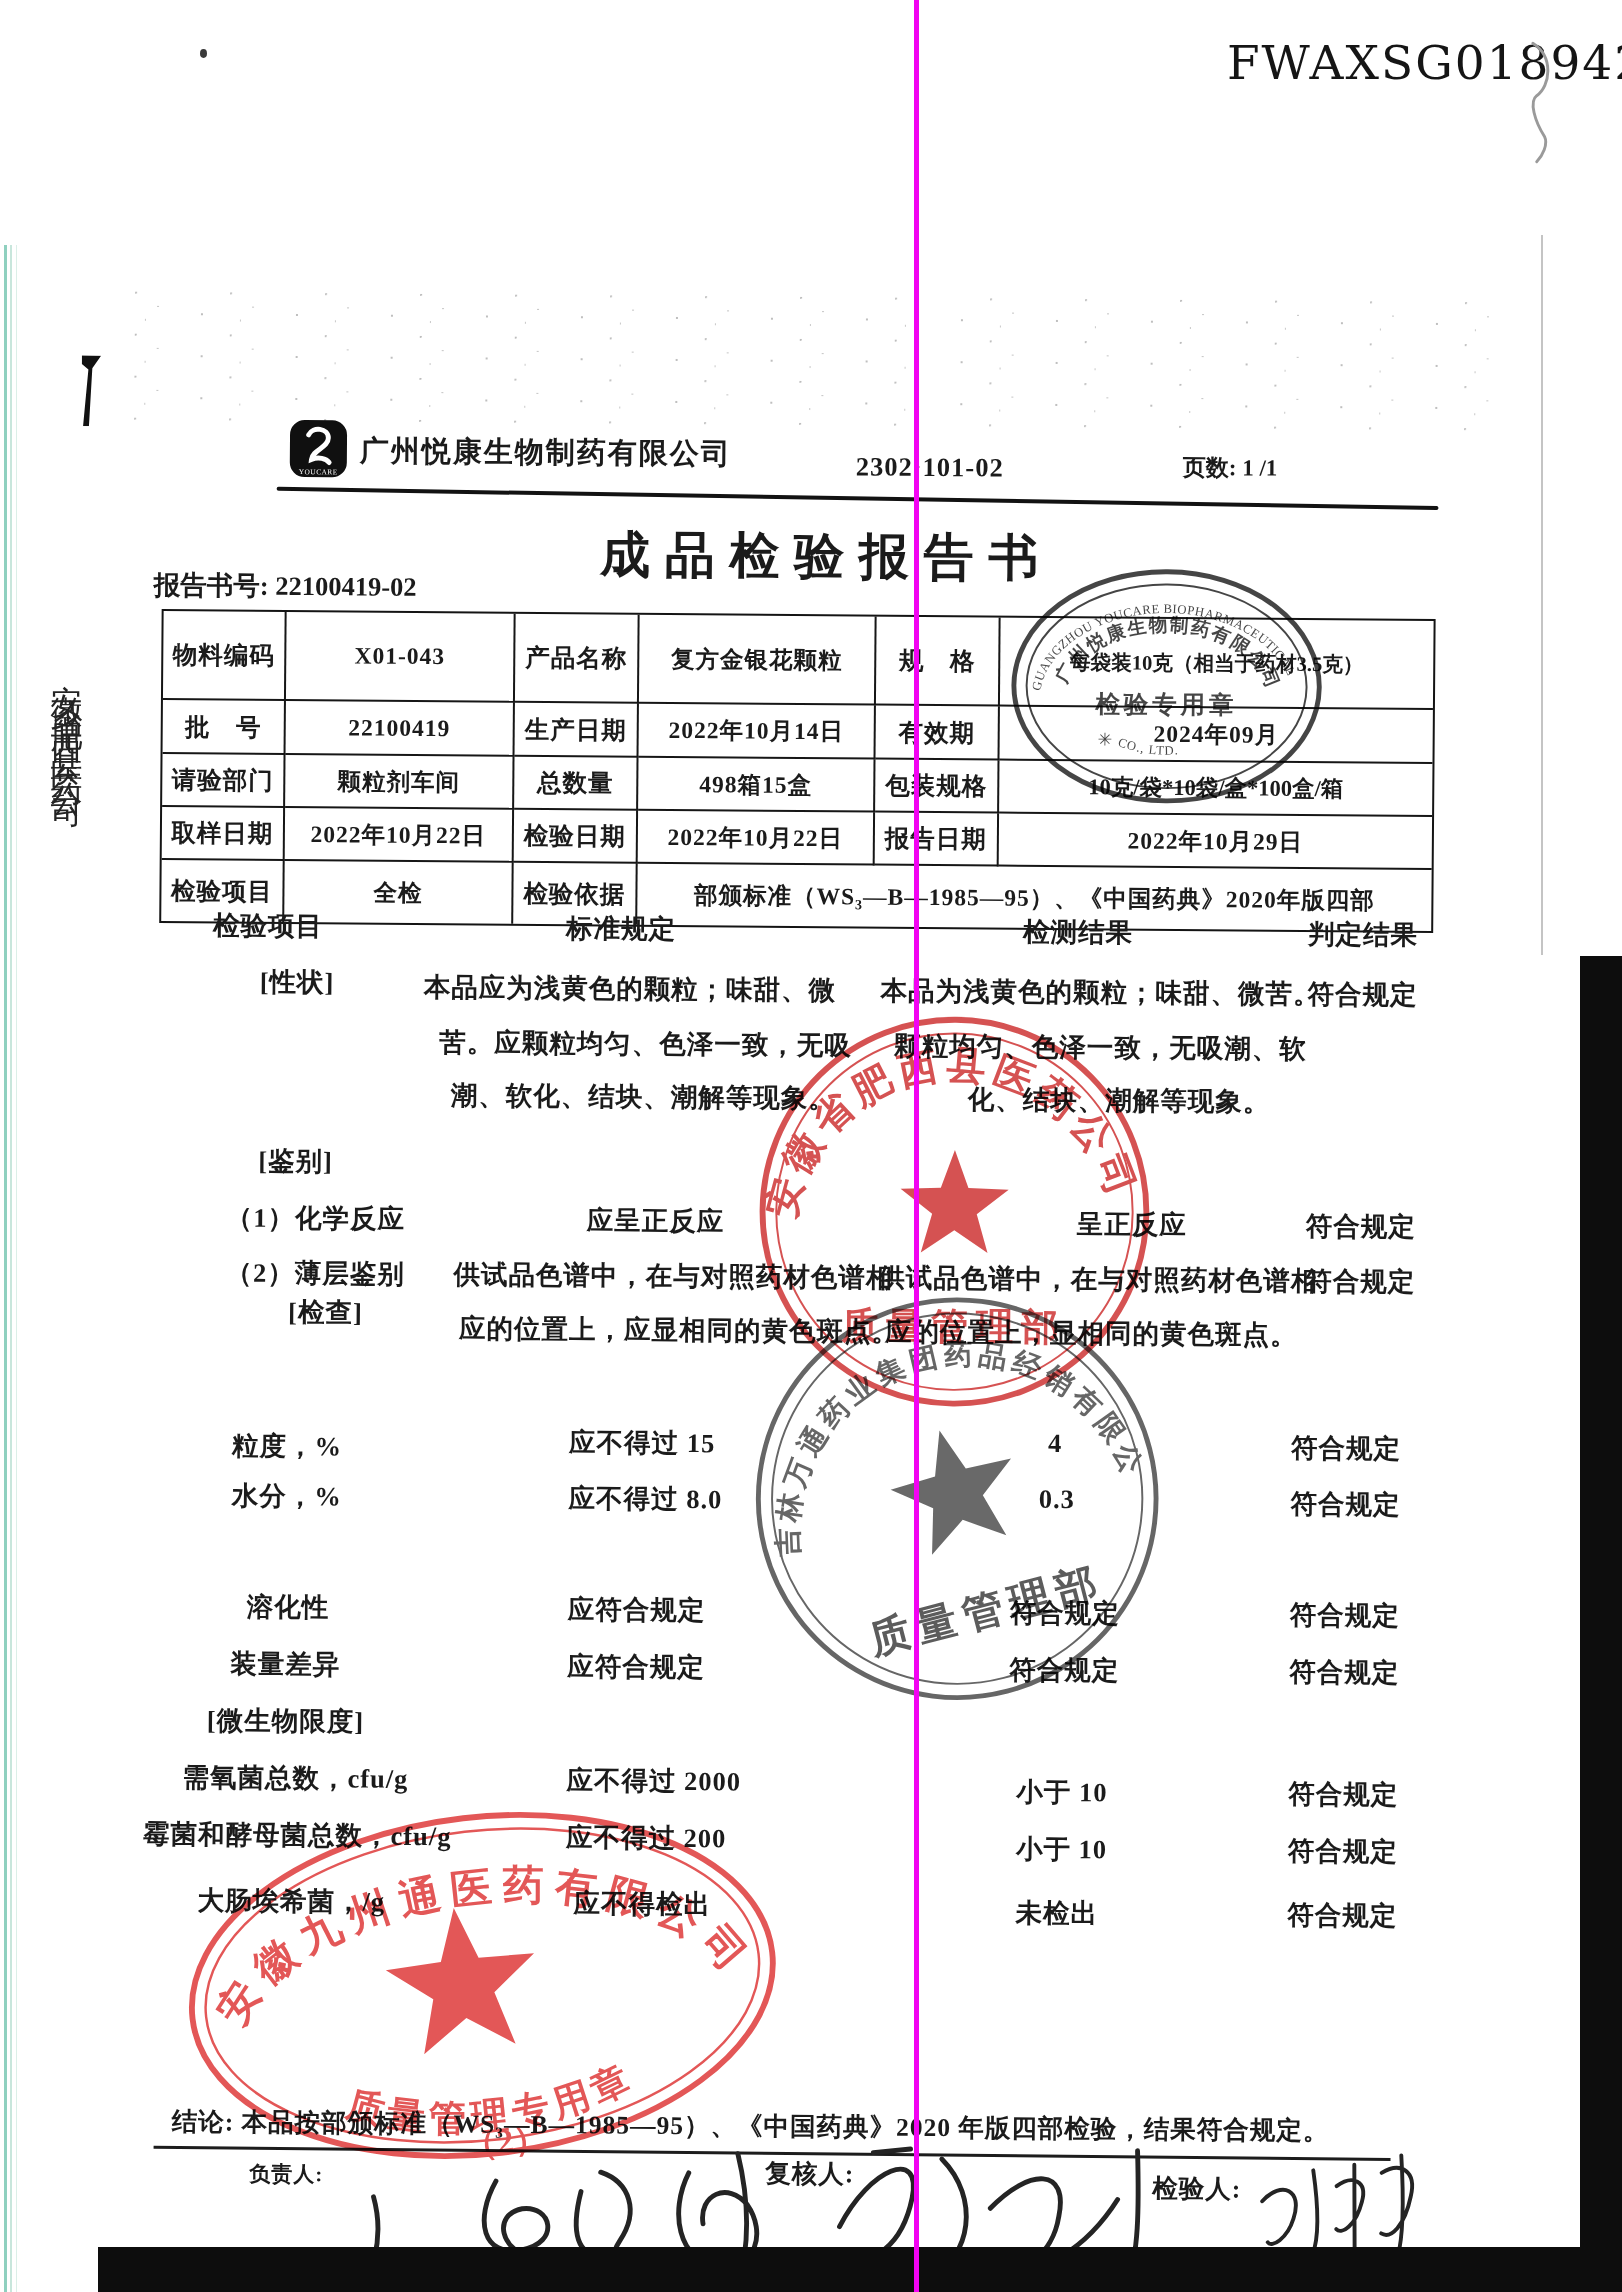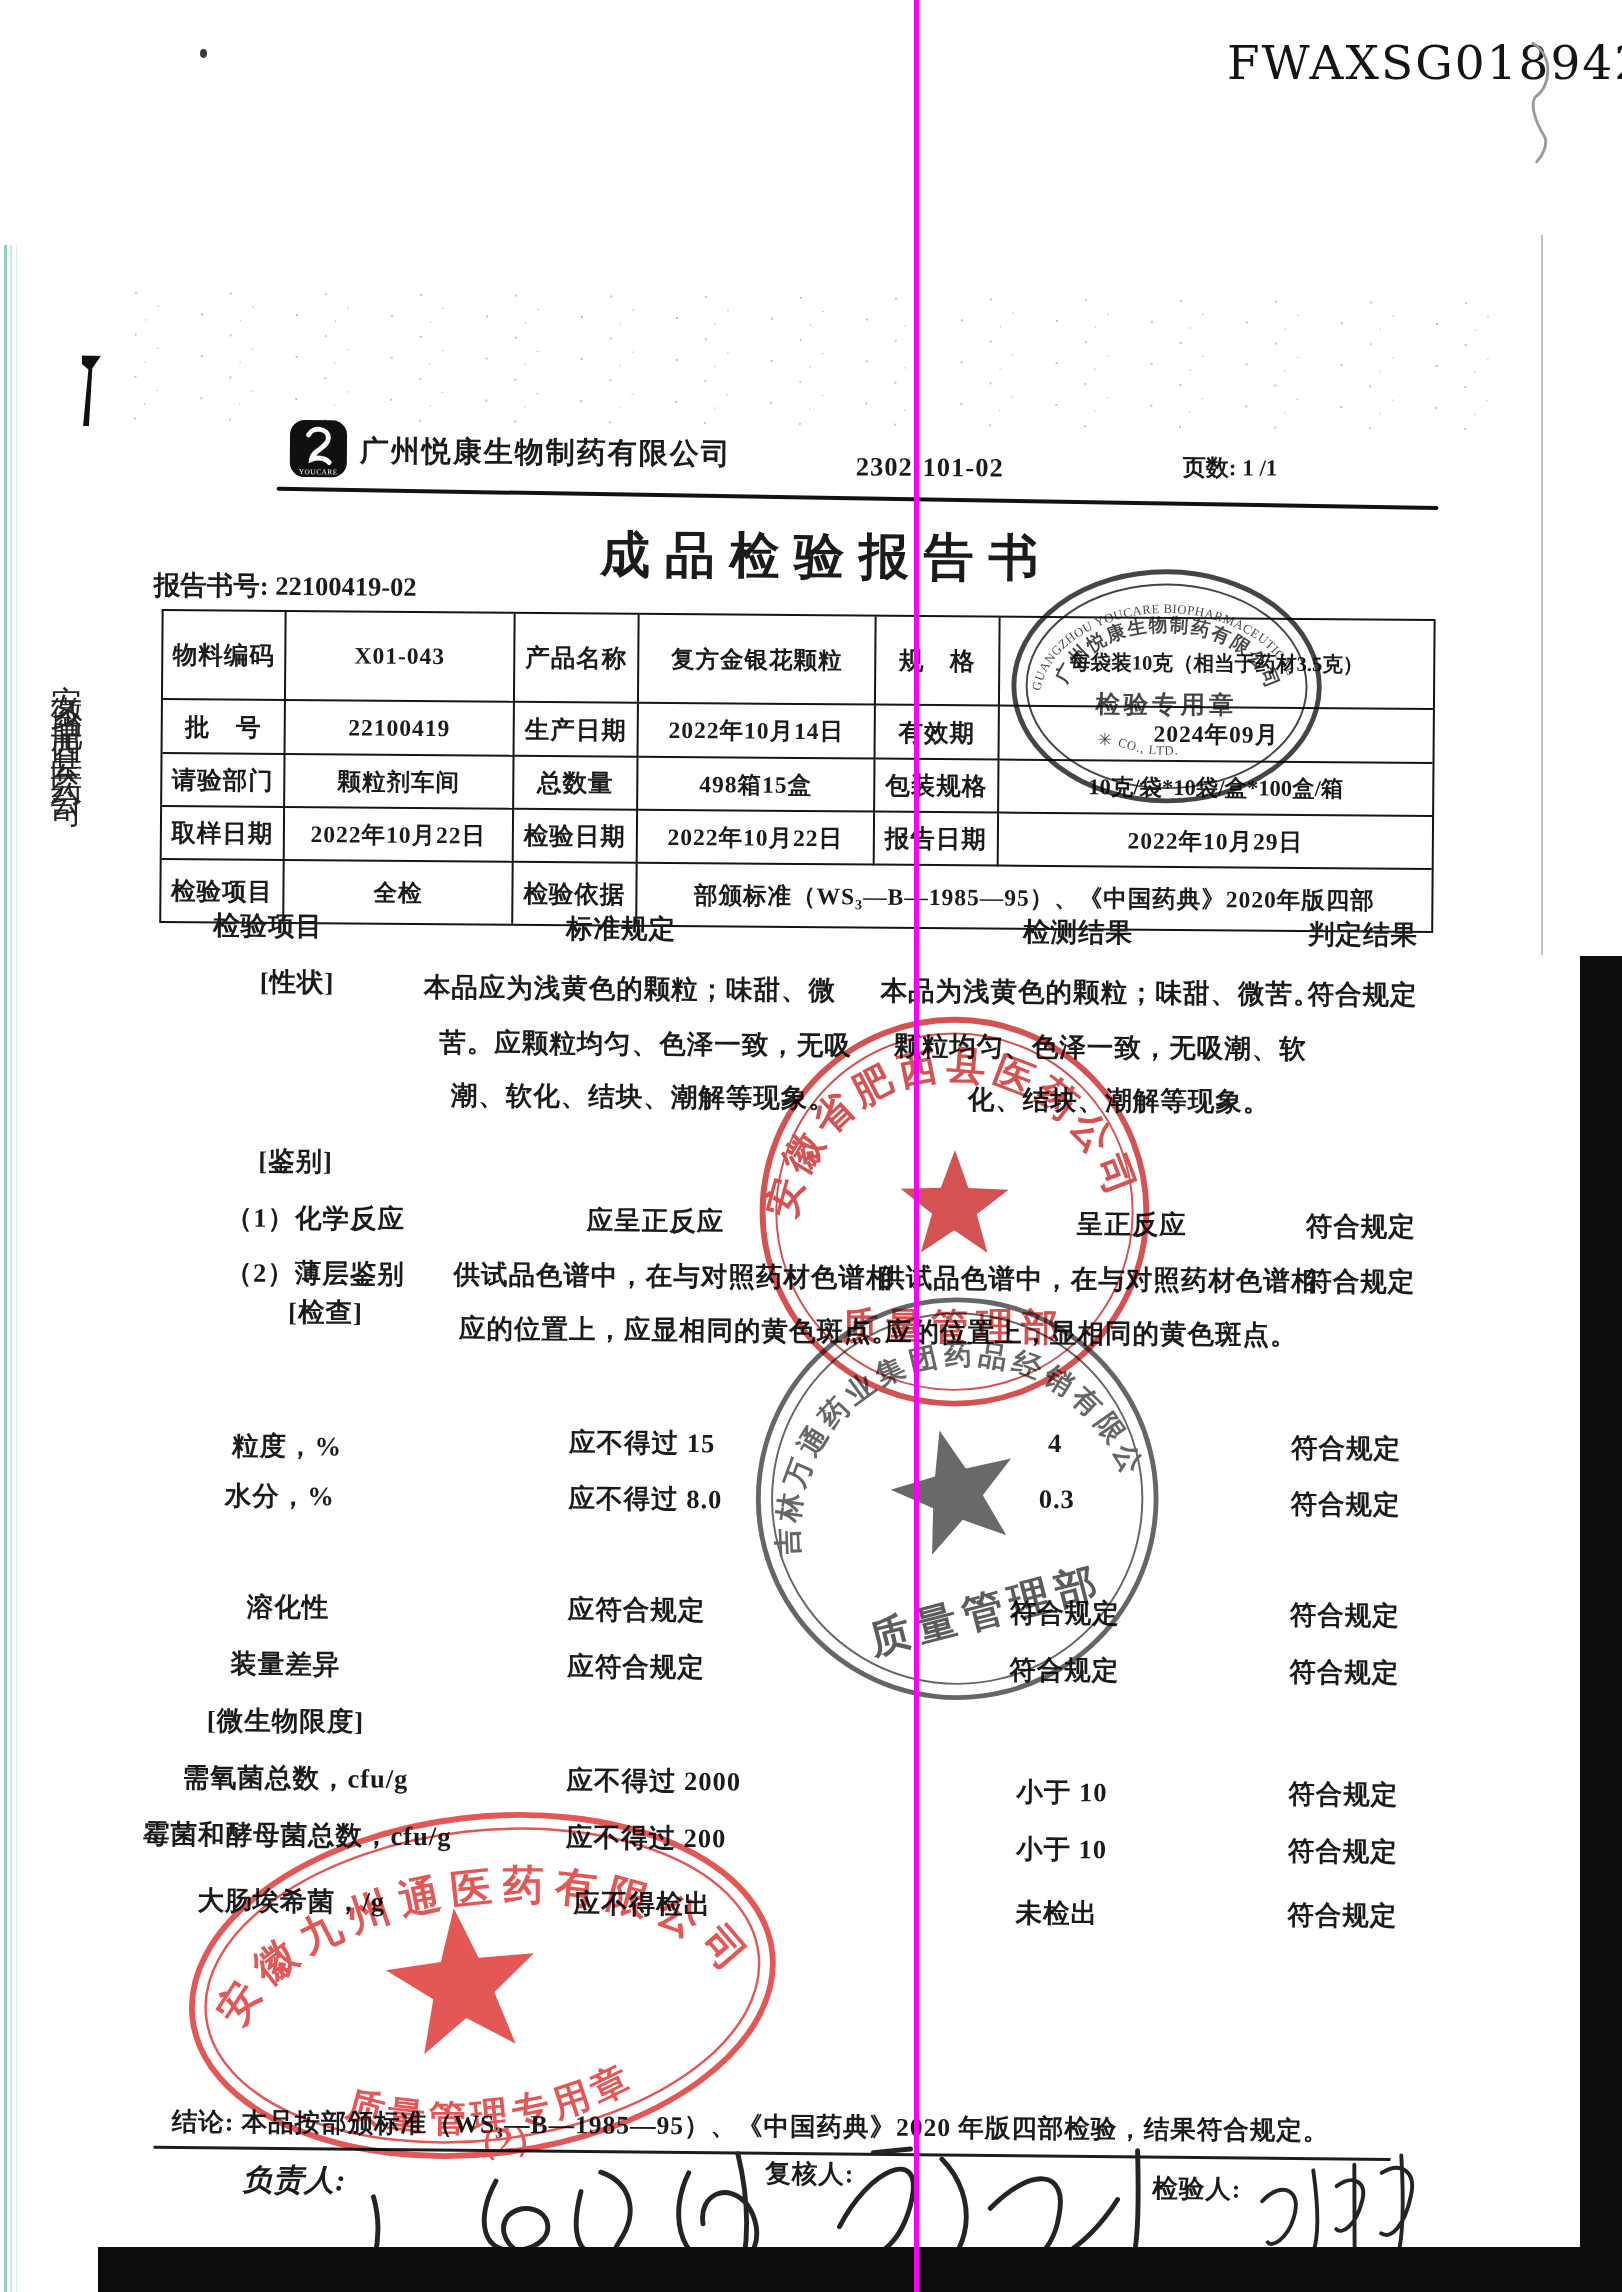--- a/index.html
+++ b/index.html
@@ -150,21 +150,21 @@
   <div class="t" style="left:461px;top:1313px;">应的位置上，应显相同的黄色斑点。</div>
   <div class="t" style="left:880px;top:1259px;">供试品色谱中，在与对照药材色谱相</div>
   <div class="t" style="left:887px;top:1313px;">应的位置上，显相同的黄色斑点。</div>
   <div class="t" style="left:1307px;top:1259px;">符合规定</div>
 
   <div class="t" style="left:290px;top:1298px;">[检查]</div>
   <div class="t" style="left:235px;top:1426px;margin-top:6px;">粒度，%</div>
   <div class="t" style="left:572px;top:1426px;">应不得过 15</div>
   <div class="t" style="left:1051px;top:1426px;">4</div>
   <div class="t" style="left:1294px;top:1426px;">符合规定</div>
-  <div class="t" style="left:228px;top:1482px;">水分，%</div>
+  <div class="t" style="left:235px;top:1482px;">水分，%</div>
   <div class="t" style="left:572px;top:1482px;">应不得过 8.0</div>
   <div class="t" style="left:1042px;top:1482px;">0.3</div>
   <div class="t" style="left:1294px;top:1482px;">符合规定</div>
   <div class="t" style="left:251px;top:1593px;">溶化性</div>
   <div class="t" style="left:572px;top:1593px;">应符合规定</div>
   <div class="t" style="left:1014px;top:1593px;">符合规定</div>
   <div class="t" style="left:1294px;top:1593px;">符合规定</div>
   <div class="t" style="left:235px;top:1650px;">装量差异</div>
   <div class="t" style="left:572px;top:1650px;">应符合规定</div>
   <div class="t" style="left:1014px;top:1650px;">符合规定</div>
@@ -179,21 +179,21 @@
   <div class="t" style="left:572px;top:1821px;">应不得过 200</div>
   <div class="t" style="left:1022px;top:1829px;">小于 10</div>
   <div class="t" style="left:1294px;top:1829px;">符合规定</div>
   <div class="t" style="left:204px;top:1887px;">大肠埃希菌，/g</div>
   <div class="t" style="left:580px;top:1887px;">应不得检出</div>
   <div class="t" style="left:1022px;top:1893px;">未检出</div>
   <div class="t" style="left:1294px;top:1893px;">符合规定</div>
 
   <div class="t" style="left:180px;top:2109px;font-size:25.5px;">结论: 本品按部颁标准（WS₃—B—1985—95）、《中国药典》2020 年版四部检验，结果符合规定。</div>
   <div class="concl-line"></div>
-  <div class="t" style="left:251px;top:2164px;font-size:30px;font-style:italic;">负责人:</div>
+  <div class="t" style="left:258px;top:2164px;font-size:21px;">负责人:</div>
   <div class="t" style="left:774px;top:2156px;font-size:25.5px;">复核人:</div>
   <div class="t" style="left:1161px;top:2168px;font-size:25.5px;">检验人:</div>
 
   <svg class="abs" style="left:323px;top:2117px;width:510px;height:181px" viewBox="0 0 520 185">
     <g fill="none" stroke="#242424" stroke-width="5" stroke-linecap="round">
       <path d="M60,85 C70,120 64,150 50,178"></path>
       <path d="M18,155 C70,146 125,142 172,138"></path>
       <path d="M185,68 C163,108 172,146 212,138 C252,130 242,92 212,96 C182,102 188,140 228,148"></path>
       <path d="M272,78 C262,118 267,148 300,143 M292,58 C322,68 332,98 312,128 C292,158 332,168 352,148"></path>
       <path d="M382,58 C362,98 372,148 412,153 C452,158 462,118 442,90 C422,66 392,80 397,110 M432,38 C442,78 447,128 432,178"></path>

